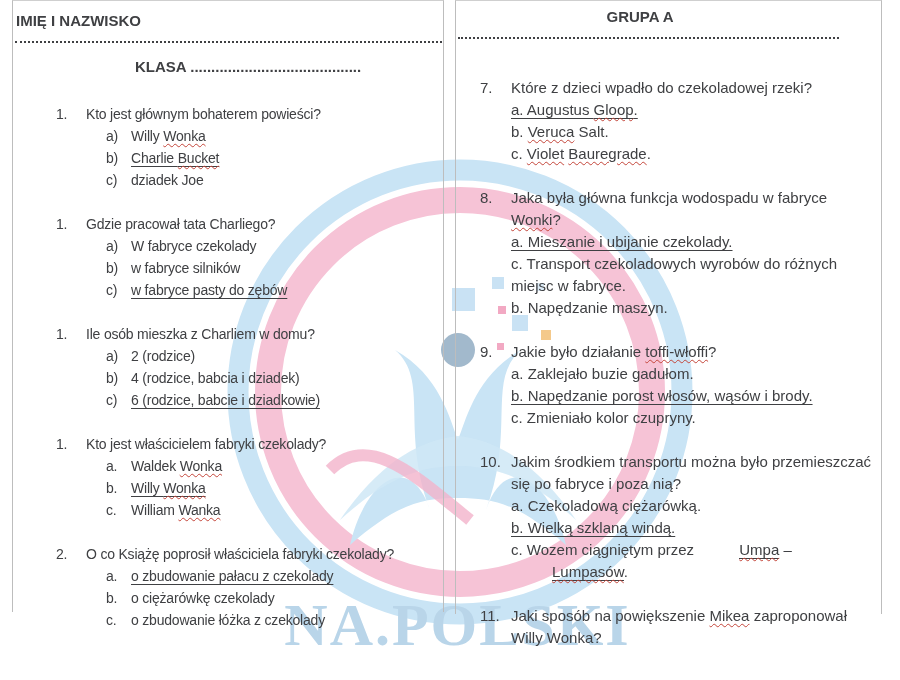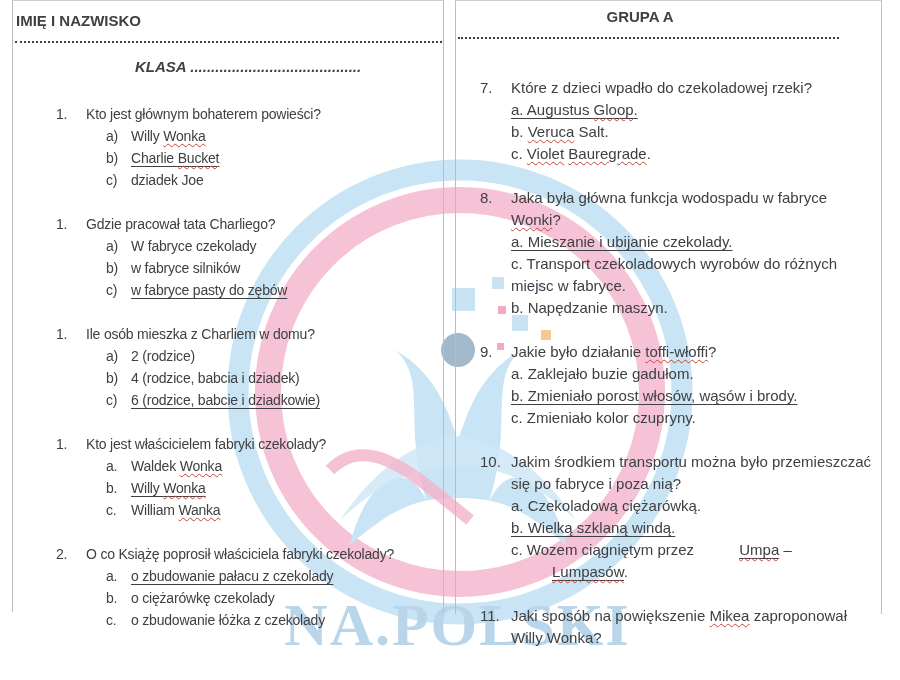--- a/index.html
+++ b/index.html
@@ -24,21 +24,21 @@
   }
   #right-col {
     left:455px; width:427px; height:614px;
     border-left:1px solid #bdbdbd; border-right:1px solid #bdbdbd; border-top:1px solid #cfcfcf;
   }
   .lheader { font-size:15px; font-weight:bold; padding:10px 0 0 3px; line-height:20px; }
   .rheader { font-size:15px; font-weight:bold; padding:6px 57px 0 0; line-height:20px; text-align:center; }
   .dotline { border-bottom:2px dotted #3f4043; height:0; margin-top:10px; }
   #left-col .dotline { margin-left:2px; width:427px; }
   #right-col .dotline { margin-left:2px; width:381px; }
-  .klasa { font-weight:bold; font-size:15px; margin:14px 0 0 122px; line-height:20px;font-style:italic; }
+  .klasa { font-weight:bold; font-size:15px; margin:14px 0 0 122px; line-height:20px; }
   #left-qs { margin-top:26px; }
   #right-qs { margin-top:38px; }
   .lblock, .rblock { margin-bottom:22px; }
   
   .lq { display:flex; margin-left:43px; font-size:14px; letter-spacing:-0.2px; line-height:22px; white-space:nowrap; }
   .lq .num { flex:none; width:30px; }
   .lopt { display:flex; margin-left:93px; font-size:14px; letter-spacing:-0.2px; line-height:22px; }
   .lopt .mark { flex:none; width:25px; }
   
   .rq { display:flex; margin-left:24px; margin-right:6px; font-size:15px; line-height:22px; }
@@ -196,21 +196,21 @@
         <div class="ropt u">a. Mieszanie i ubijanie czekolady.</div>
         <div class="ropt">c. Transport czekoladowych wyrobów do różnych miejsc w fabryce.</div>
         <div class="ropt">b. Napędzanie maszyn.</div>
       </div>
       <div class="rblock">
         <div class="rq">
           <span class="num">9.</span>
           <span class="qt">Jakie było działanie <span class="sp">toffi-włoffi</span>?</span>
         </div>
         <div class="ropt">a. Zaklejało buzie gadułom.</div>
-        <div class="ropt u">b. Zmieniało porost włosów, wąsów i brody.</div>
+        <div class="ropt u">b. Napędzanie porost włosów, wąsów i brody.</div>
         <div class="ropt">c. Zmieniało kolor czupryny.</div>
       </div>
       <div class="rblock">
         <div class="rq">
           <span class="num">10.</span>
           <span class="qt">Jakim środkiem transportu można było przemieszczać się po fabryce i poza nią?</span>
         </div>
         <div class="ropt">a. Czekoladową ciężarówką.</div>
         <div class="ropt u">b. Wielką szklaną windą.</div>
         <div class="ropt">c. Wozem ciągniętym przez <span class="sp ulw">Umpa</span> – <span class="sp ulw">Lumpasów</span>.</div>

